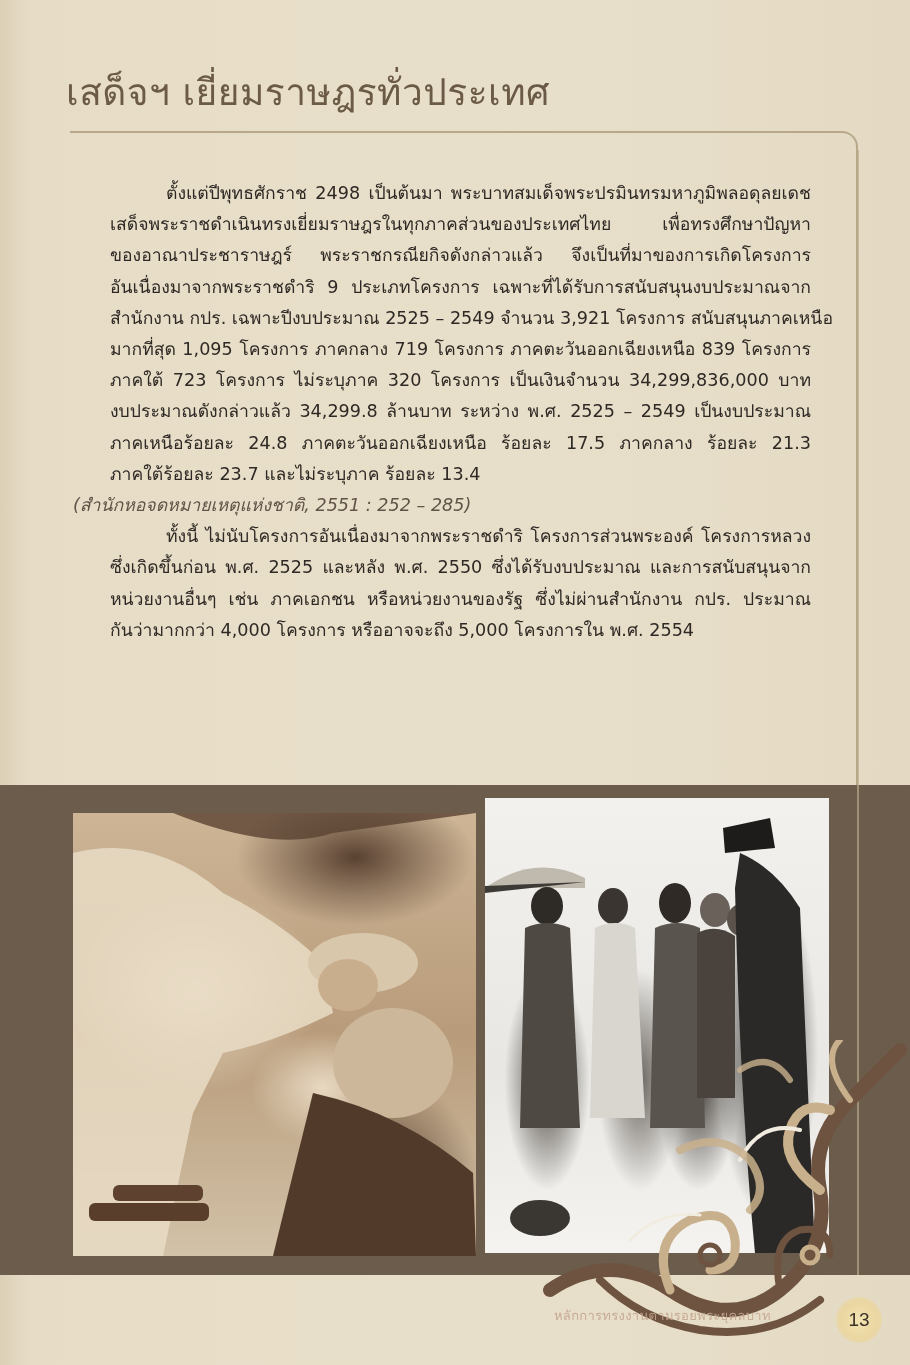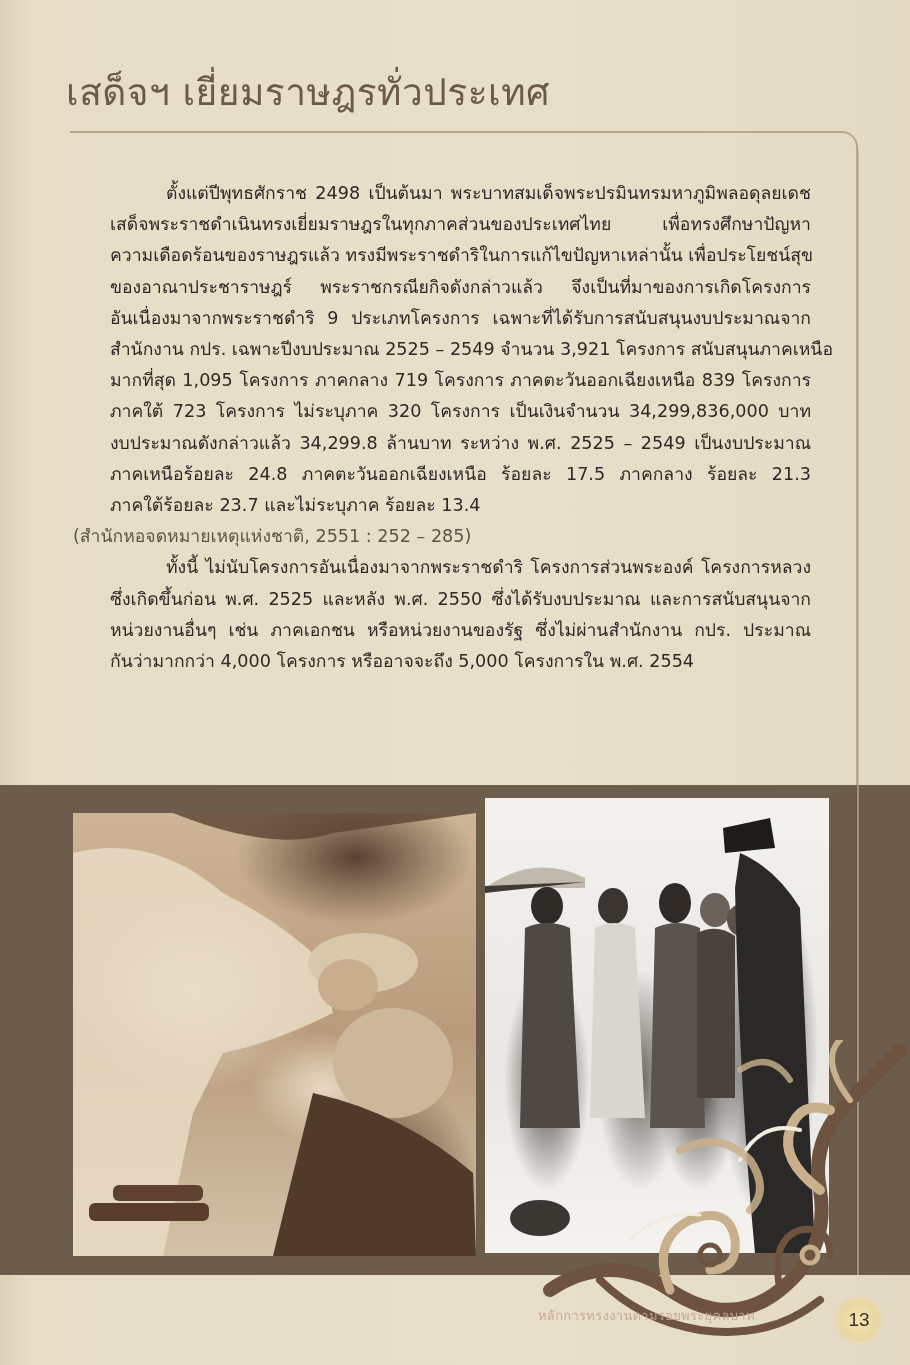--- a/index.html
+++ b/index.html
@@ -28,21 +28,21 @@
     .body-text {
       position: absolute; left: 73px; top: 178px; width: 738px;
       font-size: 17.6px; line-height: 31.2px; color: #2e2924;
       text-align: justify;
     }
     .body-text p { margin: 0; }
     .line { display: block; white-space: nowrap; text-align-last: justify; text-align: justify; margin-left: 37px; }
     .line.last { text-align-last: left; }
     .indent { padding-left: 56px; }
     .citation {
-      display: block; color: #5f5447; white-space: nowrap;
+      display: block; font-style: italic; color: #5f5447; white-space: nowrap;
     }
     .photo-band {
       position: absolute; left: 0; top: 785px; width: 910px; height: 490px;
       background: #6b5c4b;
     }
     .photo {
       position: absolute; overflow: hidden;
     }
     .photo-left {
       left: 73px; top: 813px; width: 403px; height: 443px;
@@ -64,21 +64,21 @@
     }
     .right-rule {
       position: absolute; left: 857px; top: 150px; width: 2px; height: 1125px;
       background: #b7a88a; opacity: 0.7;
     }
     .ornament {
       position: absolute; left: 520px; top: 1040px; width: 390px; height: 320px;
       pointer-events: none;
     }
     .footer-text {
-      position: absolute; left: 538px; top: 1305px;
+      position: absolute; left: 554px; top: 1305px;
       font-size: 13px; letter-spacing: 0.3px; color: #c4a690; opacity: 0.9;
       white-space: nowrap;
     }
     .page-number {
       position: absolute; left: 836px; top: 1297px; width: 46px; height: 46px;
       border-radius: 50%;
       background: radial-gradient(circle at 50% 50%, #f3e4b4 0%, #ead6a0 55%, rgba(234,214,160,0) 100%);
       display: flex; align-items: center; justify-content: center;
       font-size: 19px; color: #3a3128;
       font-family: "Liberation Sans", sans-serif;
@@ -90,21 +90,20 @@
 <div class="page">
 
   <h1 class="title">เสด็จฯ เยี่ยมราษฎรทั่วประเทศ</h1>
 
   <div class="title-frame"></div>
 
   <div class="body-text">
     <p>
       <span class="line indent">ตั้งแต่ปีพุทธศักราช 2498 เป็นต้นมา พระบาทสมเด็จพระปรมินทรมหาภูมิพลอดุลยเดช</span>
       <span class="line">เสด็จพระราชดำเนินทรงเยี่ยมราษฎรในทุกภาคส่วนของประเทศไทย เพื่อทรงศึกษาปัญหา</span>
-      <span class="line">ความเดือดร้อนของราษฎรแล้ว ทรงมีพระราชดำริในการแก้ไขปัญหาเหล่านั้น เพื่อประโยชน์สุข</span>
       <span class="line">ของอาณาประชาราษฎร์ พระราชกรณียกิจดังกล่าวแล้ว จึงเป็นที่มาของการเกิดโครงการ</span>
       <span class="line">อันเนื่องมาจากพระราชดำริ 9 ประเภทโครงการ เฉพาะที่ได้รับการสนับสนุนงบประมาณจาก</span>
       <span class="line">สำนักงาน กปร. เฉพาะปีงบประมาณ 2525 – 2549 จำนวน 3,921 โครงการ สนับสนุนภาคเหนือ</span>
       <span class="line">มากที่สุด 1,095 โครงการ ภาคกลาง 719 โครงการ ภาคตะวันออกเฉียงเหนือ 839 โครงการ</span>
       <span class="line">ภาคใต้ 723 โครงการ ไม่ระบุภาค 320 โครงการ เป็นเงินจำนวน 34,299,836,000 บาท</span>
       <span class="line">งบประมาณดังกล่าวแล้ว 34,299.8 ล้านบาท ระหว่าง พ.ศ. 2525 – 2549 เป็นงบประมาณ</span>
       <span class="line">ภาคเหนือร้อยละ 24.8 ภาคตะวันออกเฉียงเหนือ ร้อยละ 17.5 ภาคกลาง ร้อยละ 21.3</span>
       <span class="line last">ภาคใต้ร้อยละ 23.7 และไม่ระบุภาค ร้อยละ 13.4</span>
     </p>
     <span class="citation">(สำนักหอจดหมายเหตุแห่งชาติ, 2551 : 252 – 285)</span>

